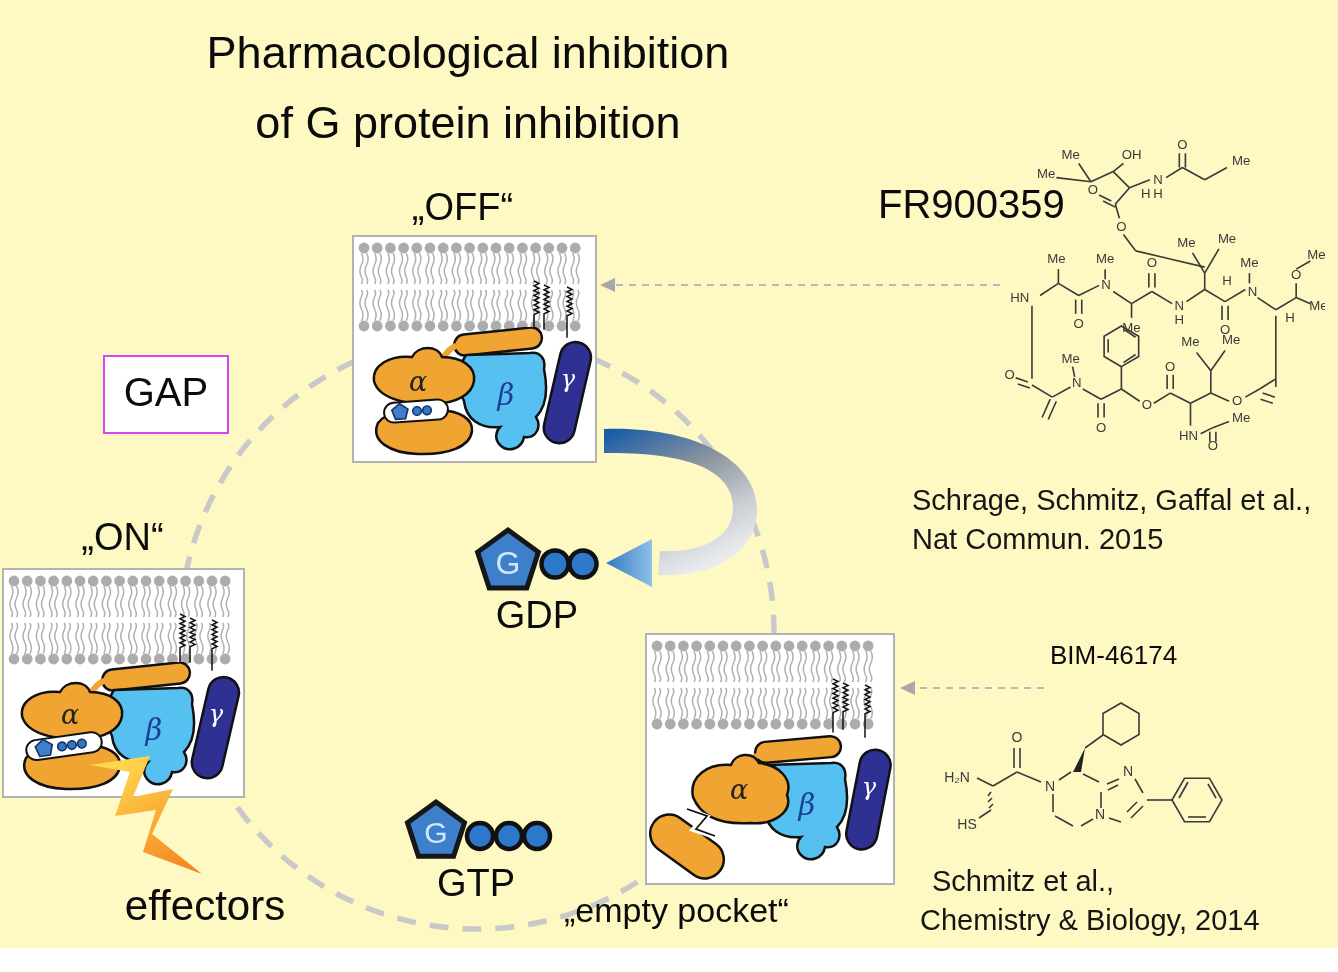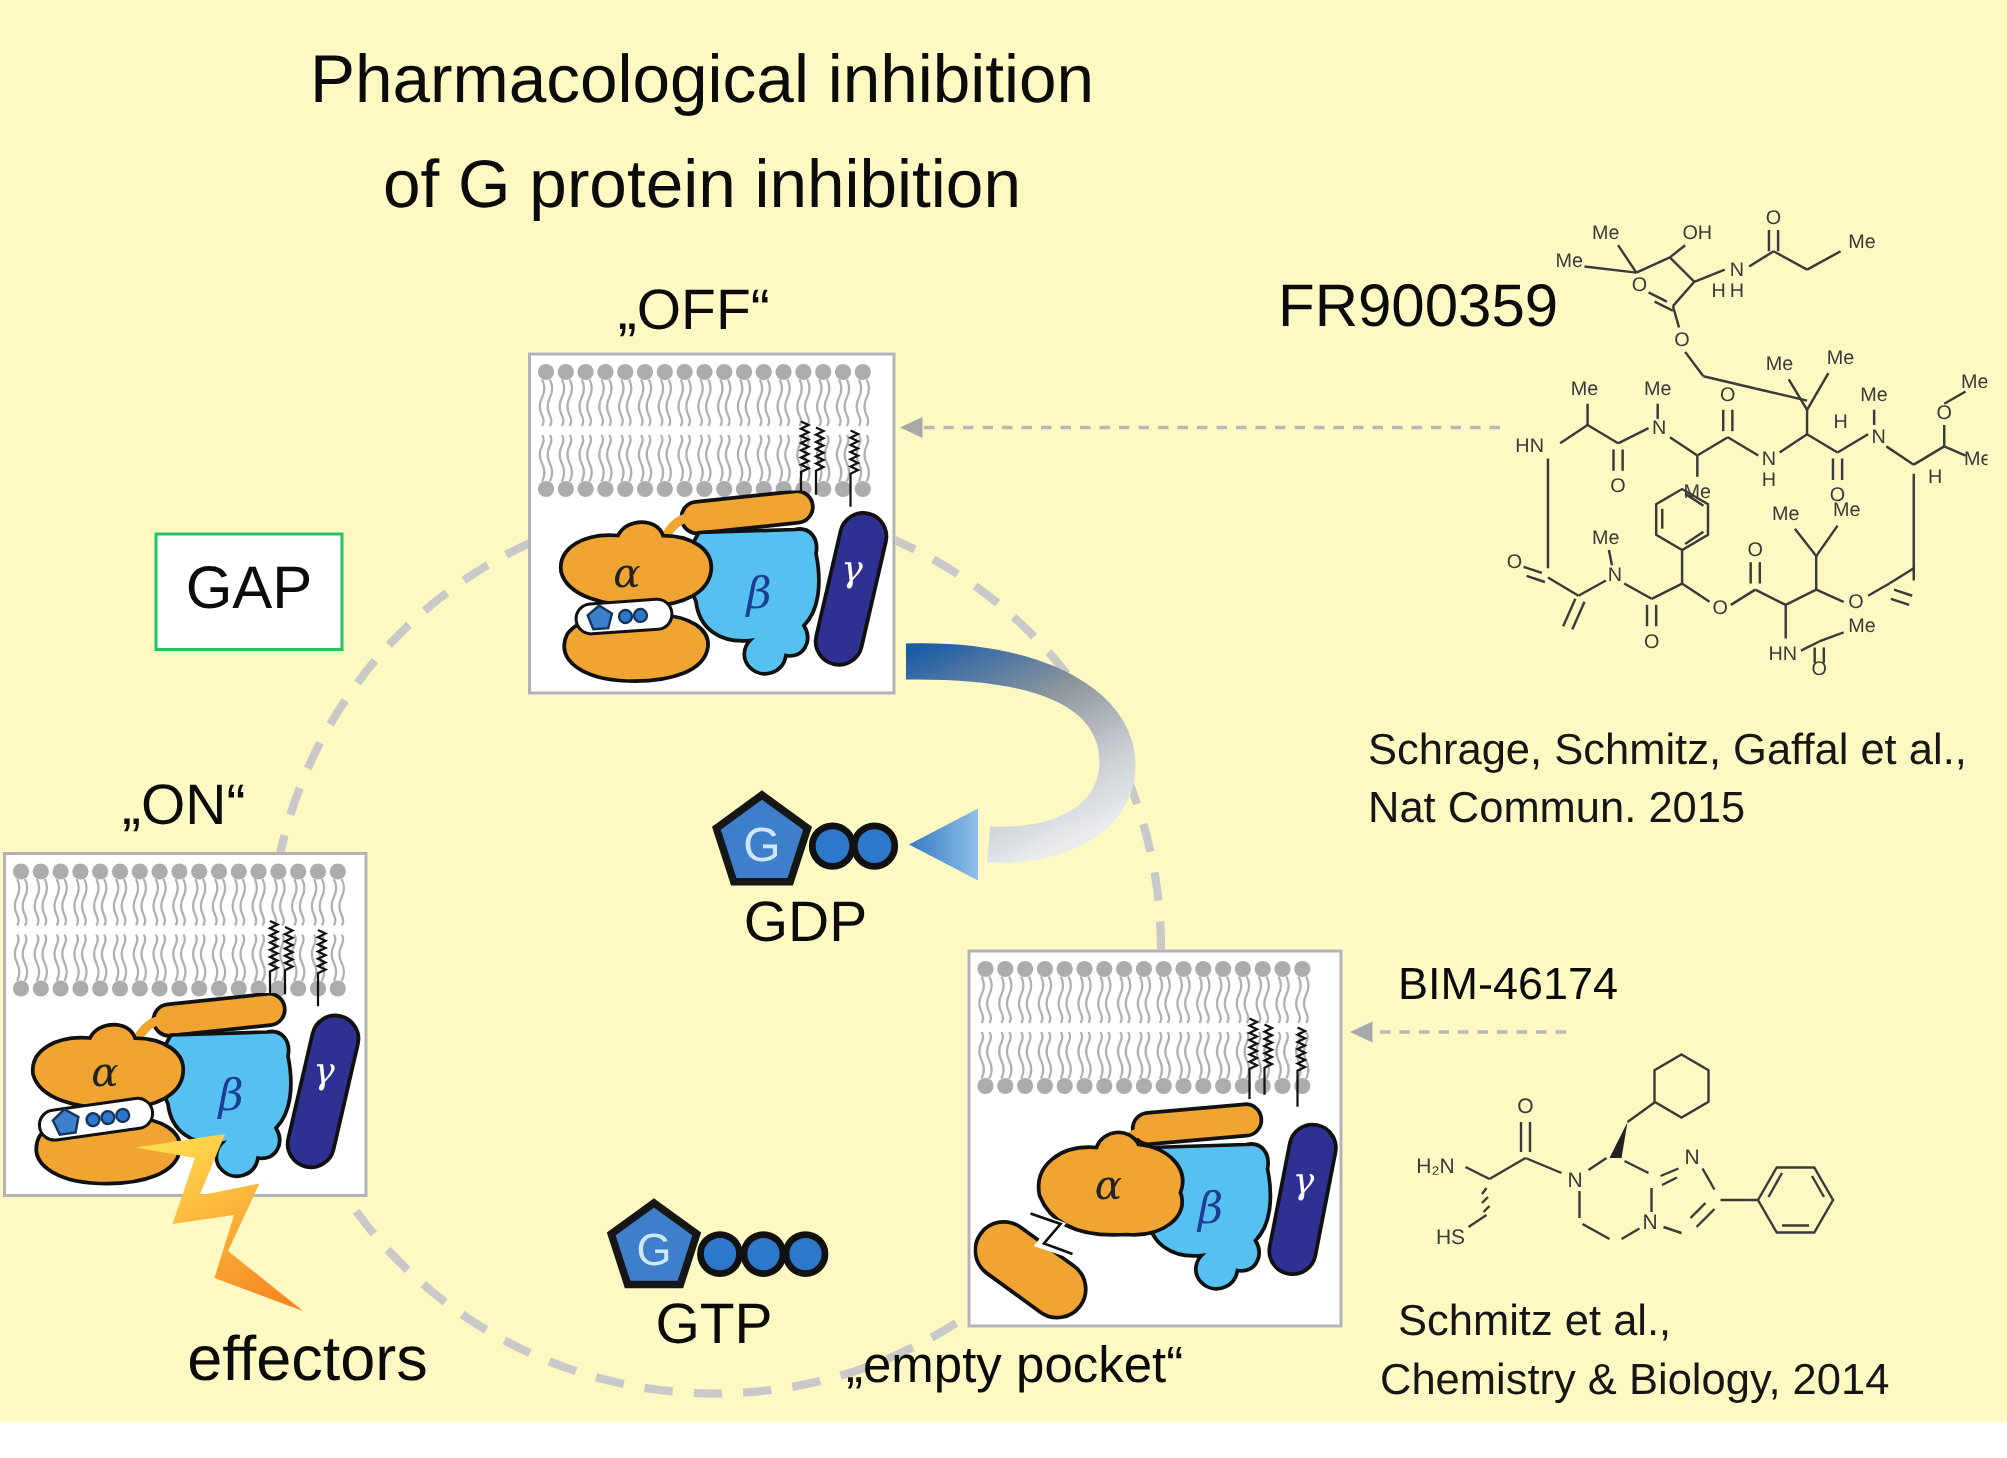--- a/index.html
+++ b/index.html
@@ -6,24 +6,24 @@
   #stage{position:relative;width:1338px;height:948px;background:#fef9c3;overflow:hidden;
          font-family:"Liberation Sans",sans-serif;color:#111;}
   .abs{position:absolute;}
   .ctr{text-align:center;}
   #title{left:118px;top:18px;width:700px;font-size:45px;line-height:70px;color:#0b0b0b;}
   .state-label{font-size:38px;color:#0b0b0b;}
   .box{position:absolute;background:#fff;border:2px solid #b3b3b3;box-sizing:border-box;}
   .membrane circle{fill:#acacac;}
   .membrane .tail{stroke:#b0b0b0;fill:none;stroke-width:1.5px;}
   .anchors path{stroke:#111;stroke-width:1.5px;fill:none;}
-  .gapbox{left:103px;top:355px;width:122px;height:75px;border:2px solid #22c55e;
+  .gapbox{left:103px;top:355px;width:122px;height:75px;border:2px solid #d946ef;
           font-size:40px;line-height:71px;color:#0b0b0b;background:#fff;}
   .molecule-label{font-size:38px;color:#0b0b0b;}
-  .cmp-name{font-size:40px;color:#0b0b0b;}
+  .cmp-name{font-size:40px;color:#0b0b0b;margin-left:26px;}
   .citation{font-size:29px;line-height:39px;color:#161616;margin-top:24px;}
   .chem line,.chem path.bond{stroke:#3a3a3a;stroke-width:1.6px;fill:none;}
   .chem text{font-size:13px;fill:#3a3a3a;font-family:"Liberation Sans",sans-serif;text-anchor:middle;}
   .chem2 text{font-size:14px;}
   .greek{font-family:"DejaVu Serif",serif;font-style:italic;}
   svg{display:block;}
 </style>
 </head>
 <body>
 
@@ -604,21 +604,21 @@
     <text x="240" y="282">Me</text>
     <text x="190" y="208">Me</text>
     <text x="230" y="206">Me</text>
     <text x="236" y="266">O</text>
   </svg>
   <div class="abs citation" style="left:912px;top:457px">
     <div>Schrage, Schmitz, Gaffal et al.,</div>
     <div>Nat Commun. 2015</div>
   </div>
 
-  <div class="abs cmp-name" style="left:932px;top:640px;font-size:30px">BIM-46174</div>
+  <div class="abs cmp-name" style="left:1024px;top:640px;font-size:26px">BIM-46174</div>
   <svg class="abs" style="left:900px;top:680px" width="146" height="16">
     <line x1="144" y1="8" x2="16" y2="8" stroke="#b8b8b8" stroke-width="2.2" stroke-dasharray="7 6"></line>
     <polygon points="0,8 15,1 15,15" fill="#a8a8a8"></polygon>
   </svg>
   <svg class="abs chem chem2" style="left:925px;top:692px" width="400" height="150" viewBox="0 0 400 150">
     <g>
       <line x1="52" y1="86" x2="68" y2="94"></line>
       <line x1="66" y1="100" x2="63" y2="104"></line>
         <line x1="67" y1="106" x2="63" y2="110"></line>
         <line x1="68" y1="112" x2="64" y2="116"></line>

